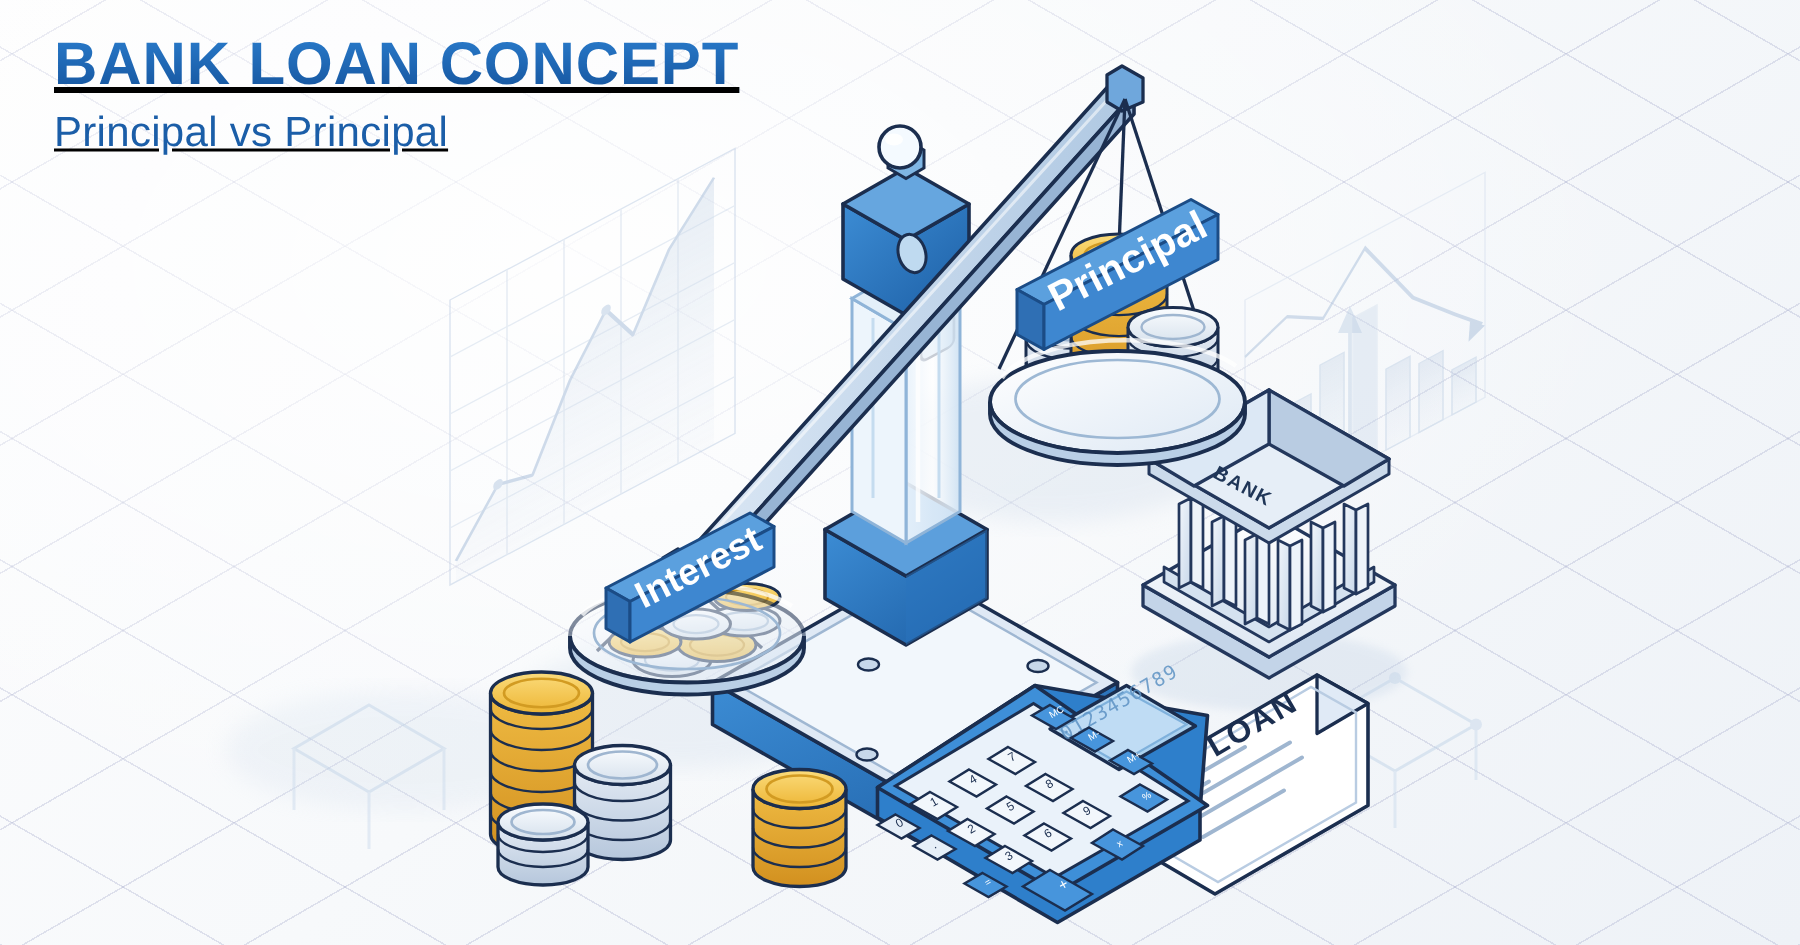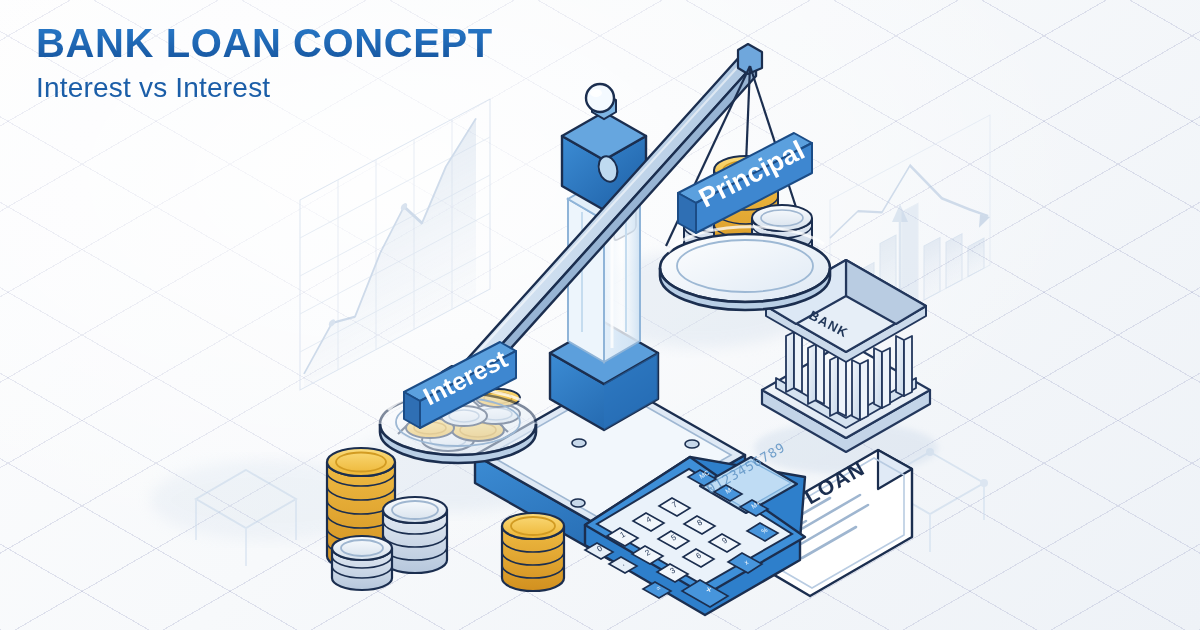--- a/index.html
+++ b/index.html
@@ -22,21 +22,21 @@
       repeating-linear-gradient(30deg, rgba(160,165,200,.30) 0 1px, transparent 1px 74px),
       repeating-linear-gradient(-30deg, rgba(160,165,200,.30) 0 1px, transparent 1px 74px);
     pointer-events:none;
   }
   #vign {
     position:absolute; inset:0;
     background:radial-gradient(ellipse at 32% 28%, rgba(255,255,255,.85) 0%, rgba(255,255,255,0) 62%);
     pointer-events:none;
   }
   #title-block {
-    position:absolute; left:36px; top:22px; z-index:40;
+    position:absolute; left:36px; top:22px; z-index:40;text-decoration:underline;
   }
   #title {
     font-size:40px; font-weight:bold; letter-spacing:.6px;
     color:#1A63B4;
     background:linear-gradient(180deg,#2a7ccc 0%,#14529b 100%);
     -webkit-background-clip:text; background-clip:text;
     -webkit-text-fill-color:transparent;
     line-height:1.08;
     white-space:nowrap;
   }
@@ -56,21 +56,21 @@
 </head>
 <body>
 
 <div id="stage">
 
   <div id="grid"></div>
   <div id="vign"></div>
 
   <div id="title-block">
     <div id="title">BANK LOAN CONCEPT</div>
-    <div id="subtitle">Interest vs Interest</div>
+    <div id="subtitle">Principal vs Principal</div>
   </div>
 
   <svg id="art" viewBox="0 0 1200 630">
     <defs>
       <linearGradient id="gBlue" x1="0" y1="0" x2="0" y2="1">
         <stop offset="0" stop-color="#6FB2E8"></stop>
           <stop offset="1" stop-color="#2E7FCB"></stop>
       </linearGradient>
       <linearGradient id="gBlueDk" x1="0" y1="0" x2="1" y2="1">
         <stop offset="0" stop-color="#3C8CD4"></stop>

